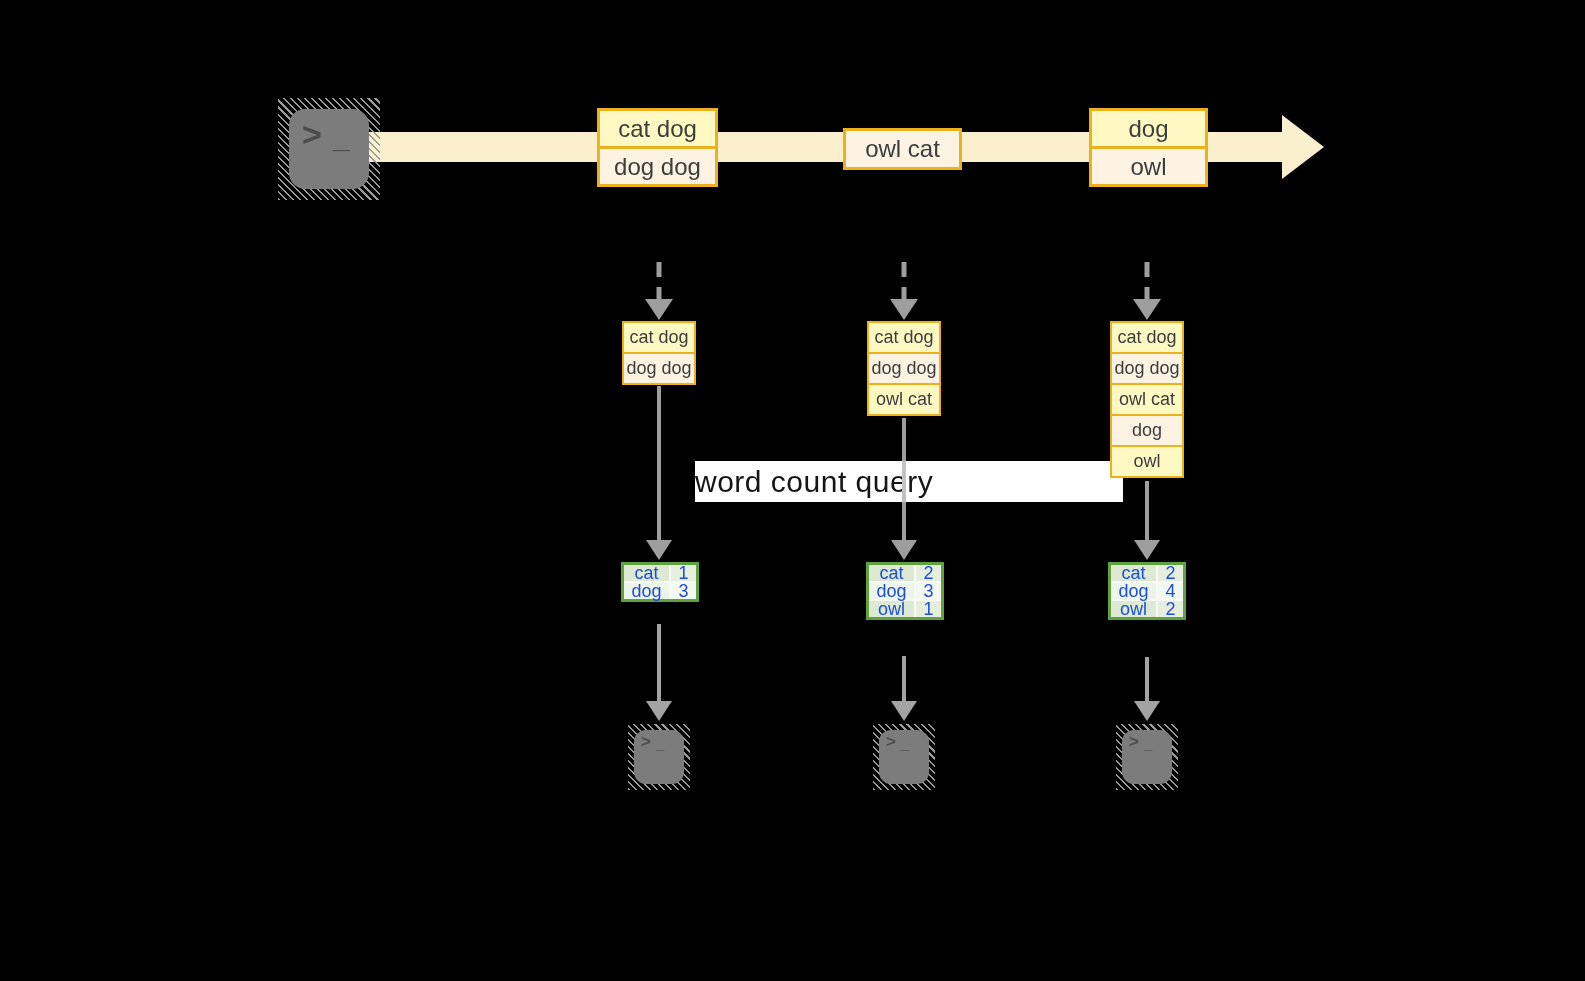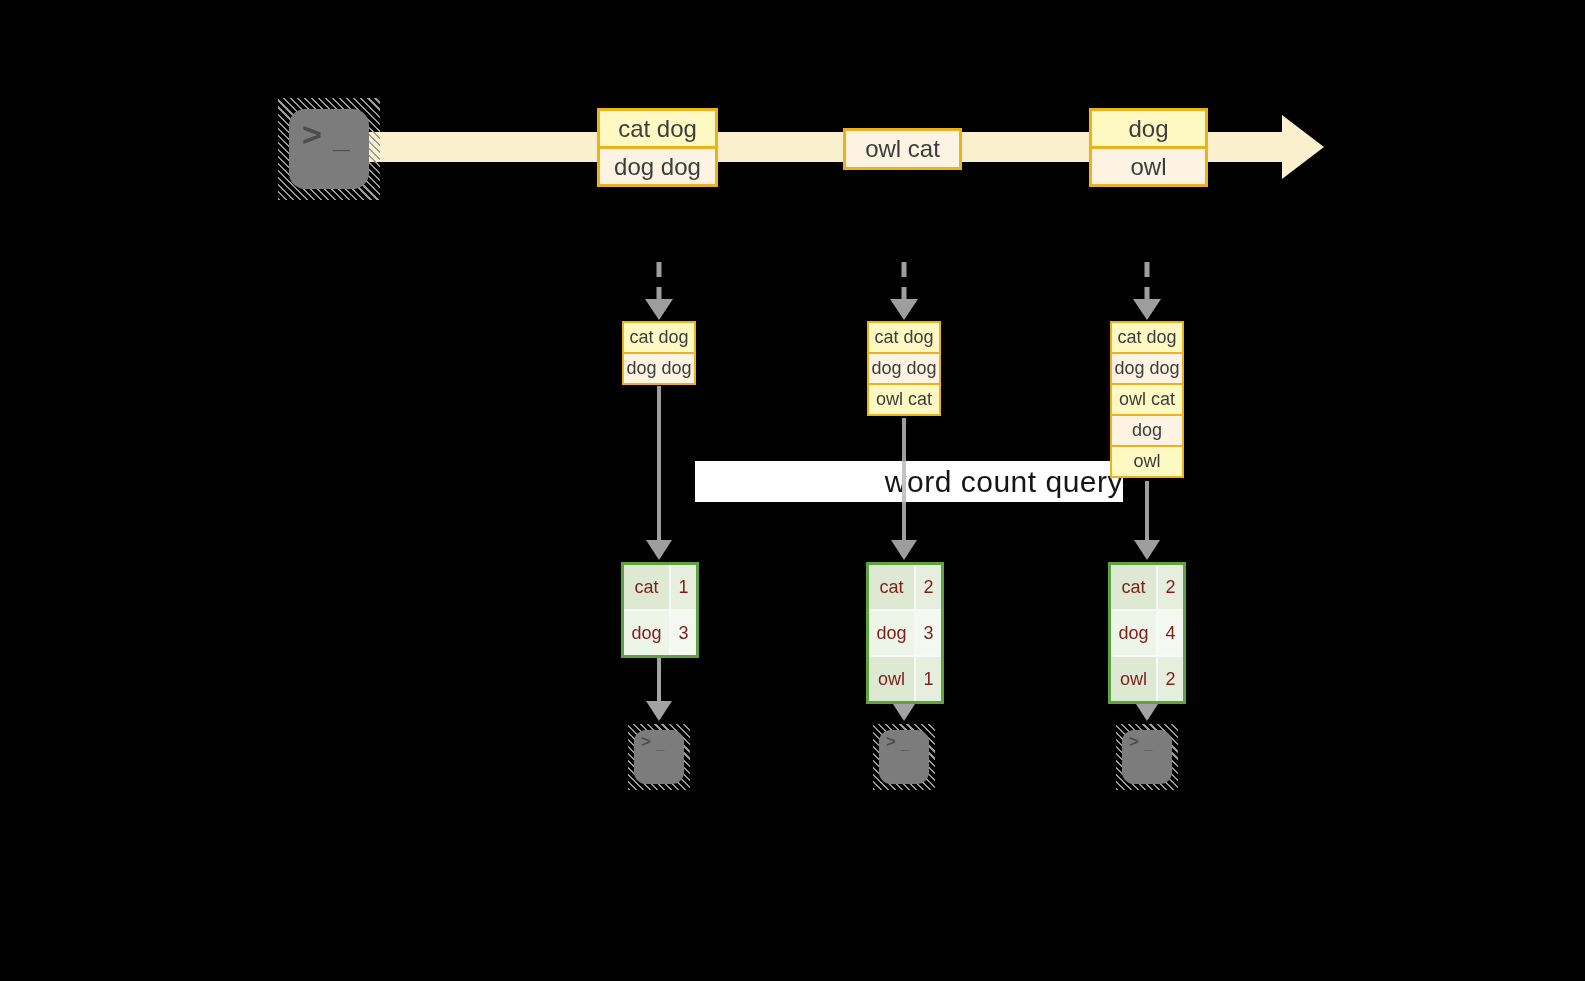--- a/index.html
+++ b/index.html
@@ -18,29 +18,29 @@
   .o-light{background:#fdf3e3;}
 
   
   .stack{position:absolute;box-sizing:border-box;border:2.5px solid #edb11d;}
   .stack-row{height:29px;line-height:29px;font-size:18px;color:#3d3d3d;text-align:center;
              border-top:2.5px solid #edb11d;white-space:nowrap;}
   .stack-row:first-child{border-top:none;}
 
   
   .banner{position:absolute;left:695px;top:461px;width:428px;height:41px;background:#ffffff;
-          display:flex;align-items:center;justify-content:flex-end;}
+          display:flex;align-items:center;justify-content:flex-start;}
   .banner span{font-size:30px;color:#161616;letter-spacing:0.5px;white-space:nowrap;}
   .line-through-banner{position:absolute;left:902px;top:461px;width:4px;height:41px;background:#c3c3c3;}
 
   
   .wtable{position:absolute;box-sizing:border-box;border:3px solid #5fa33e;background:#f7faf4;
           display:grid;grid-template-columns:45px 25px;gap:2px;}
-  .wcell{height:44px;display:flex;align-items:center;justify-content:center;
-         font-size:18px;color:#7f1d1d;}
+  .wcell{height:16px;display:flex;align-items:center;justify-content:center;
+         font-size:18px;color:#1d4ed8;}
   .g-dark-name{background:#dde9d2;}
   .g-dark-val{background:#e6eedd;}
   .g-light-name{background:#edf4e8;}
   .g-light-val{background:#f3f8f0;}
 
   
   .term{position:absolute;background:repeating-linear-gradient(45deg,#9b9b9b 0 1.5px,transparent 1.5px 5px);}
   .term-inner{position:absolute;background:#7c7c7c;border-radius:16px;}
   .term-big{left:278px;top:98px;width:102px;height:102px;}
   .term-big .term-inner{inset:11px;}

